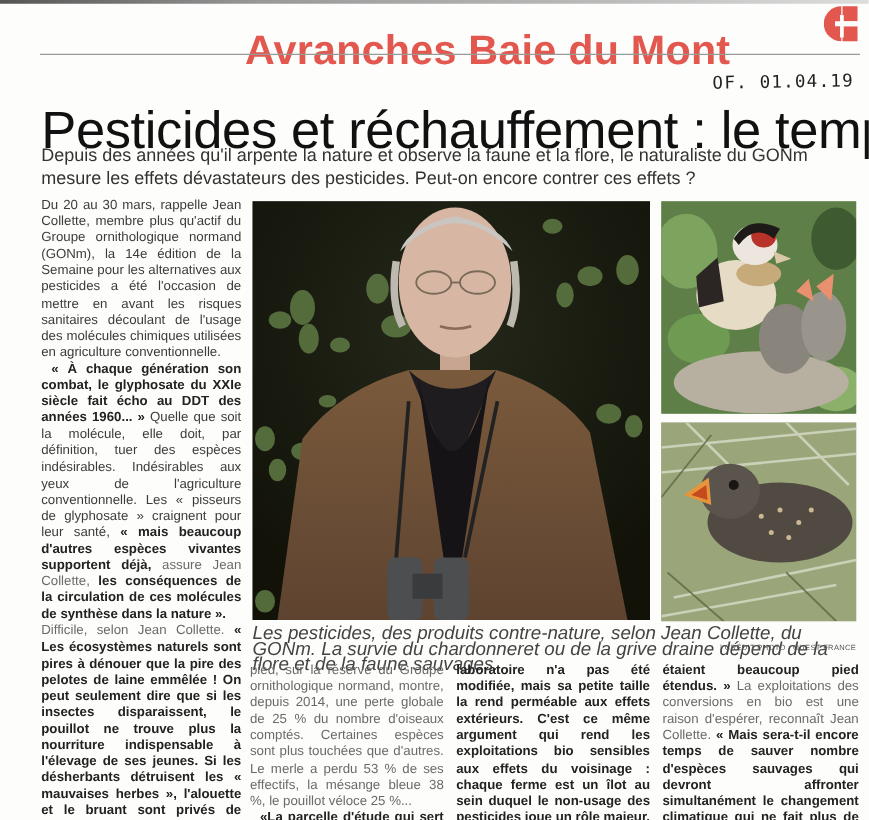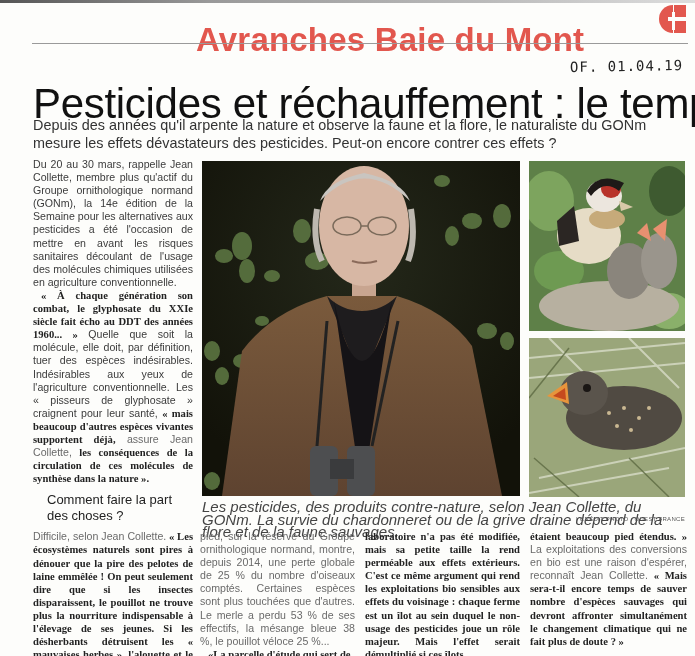--- a/index.html
+++ b/index.html
@@ -7,21 +7,21 @@
   .top-edge{position:absolute;left:0;top:0;width:695px;height:3px;background:linear-gradient(90deg,#555 0,#999 30%,#bbb 70%,#ddd 100%);}
   .section-header{position:absolute;left:196px;top:0;height:40px;display:flex;align-items:center;}
   .section-title{font-family:"Liberation Sans",sans-serif;font-weight:bold;font-size:33px;color:#e2574e;letter-spacing:0.2px;line-height:40px;margin-top:40px;}
   .logo{position:absolute;left:659px;top:4px;width:28px;height:30px;}
   .header-rule{position:absolute;left:32px;top:43px;width:656px;height:1px;background:#9a9a9a;}
   .handwritten{position:absolute;left:570px;top:58px;font-family:"DejaVu Sans Mono",monospace;font-size:14px;color:#222;letter-spacing:1px;transform:rotate(-1deg);}
   .headline{position:absolute;left:33px;top:80px;font-family:"Liberation Sans",sans-serif;font-size:42px;color:#111;letter-spacing:-0.3px;white-space:nowrap;}
   .standfirst{position:absolute;left:33px;top:116px;width:640px;font-size:14.4px;line-height:18px;color:#333;}
   .col{position:absolute;font-size:10.6px;line-height:13.1px;color:#3b3b3b;text-align:justify;}
   .col p{margin:0;}
-  .col .b{font-weight:bold;color:#222;font-family:Liberation Serif, serif;}
+  .col .b{font-weight:bold;color:#222;}
   .col .g{color:#6a6a6a;}
   .col .indent{text-indent:8px;}
   .col1{left:33px;top:158px;width:160px;}
   .subhead{font-size:13px;line-height:15.5px;color:#222;margin:7px 0 7px 14px !important;text-align:left;}
   .col2{left:200px;top:530px;width:155px;}
   .col3{left:365px;top:530px;width:155px;}
   .col4{left:530px;top:530px;width:157px;}
   .photo-main{position:absolute;left:202px;top:161px;width:318px;height:335px;overflow:hidden;background:#1c1a15;}
   .photo-bird1{position:absolute;left:529px;top:161px;width:156px;height:170px;overflow:hidden;background:#6c8a52;}
   .photo-bird2{position:absolute;left:529px;top:338px;width:156px;height:159px;overflow:hidden;background:#8c9a72;}
@@ -46,21 +46,20 @@
 <div class="header-rule"></div>
 
 <div class="handwritten">OF. 01.04.19</div>
 
 <h1 class="headline" style="margin:0;font-weight:normal;">Pesticides et réchauffement : le temps presse</h1>
 <div class="standfirst">Depuis des années qu'il arpente la nature et observe la faune et la flore, le naturaliste du GONm mesure les effets dévastateurs des pesticides. Peut-on encore contrer ces effets ?</div>
 
 <div class="col col1">
   <p>Du 20 au 30 mars, rappelle Jean Collette, membre plus qu'actif du Groupe ornithologique normand (GONm), la 14e édition de la Semaine pour les alternatives aux pesticides a été l'occasion de mettre en avant les risques sanitaires découlant de l'usage des molécules chimiques utilisées en agriculture conventionnelle.</p>
   <p class="indent"><span class="b">« À chaque génération son combat, le glyphosate du XXIe siècle fait écho au DDT des années 1960... »</span><span> Quelle que soit la molécule, elle doit, par définition, tuer des espèces indésirables. Indésirables aux yeux de l'agriculture conventionnelle. Les « pisseurs de glyphosate » craignent pour leur santé, </span><span class="b">« mais beaucoup d'autres espèces vivantes supportent déjà,</span><span class="g"> assure Jean Collette,</span><span class="b"> les conséquences de la circulation de ces molécules de synthèse dans la nature ».</span></p>
-  <p class="subhead">Comment faire la part des choses ?</p>
   <p><span class="g">Difficile, selon Jean Collette.</span><span class="b"> « Les écosystèmes naturels sont pires à dénouer que la pire des pelotes de laine emmêlée ! On peut seulement dire que si les insectes disparaissent, le pouillot ne trouve plus la nourriture indispensable à l'élevage de ses jeunes. Si les désherbants détruisent les « mauvaises herbes », l'alouette et le bruant sont privés de graines sauvages. Si, en plus, le paysage évolue trop vite, la haie arasée et ses vieux troncs creux n'abriteront plus le nid de la mésange bleue. »</span></p>
 
 </div>
 
 <div class="photo-main" title="Portrait de Jean Collette avec jumelles devant un feuillage">
   <svg width="318" height="335" viewBox="0 0 318 335">
     <defs>
       <radialGradient id="bg" cx="50%" cy="30%" r="70%">
           <stop offset="0" stop-color="#24281a"></stop>
           <stop offset="1" stop-color="#121209"></stop>

